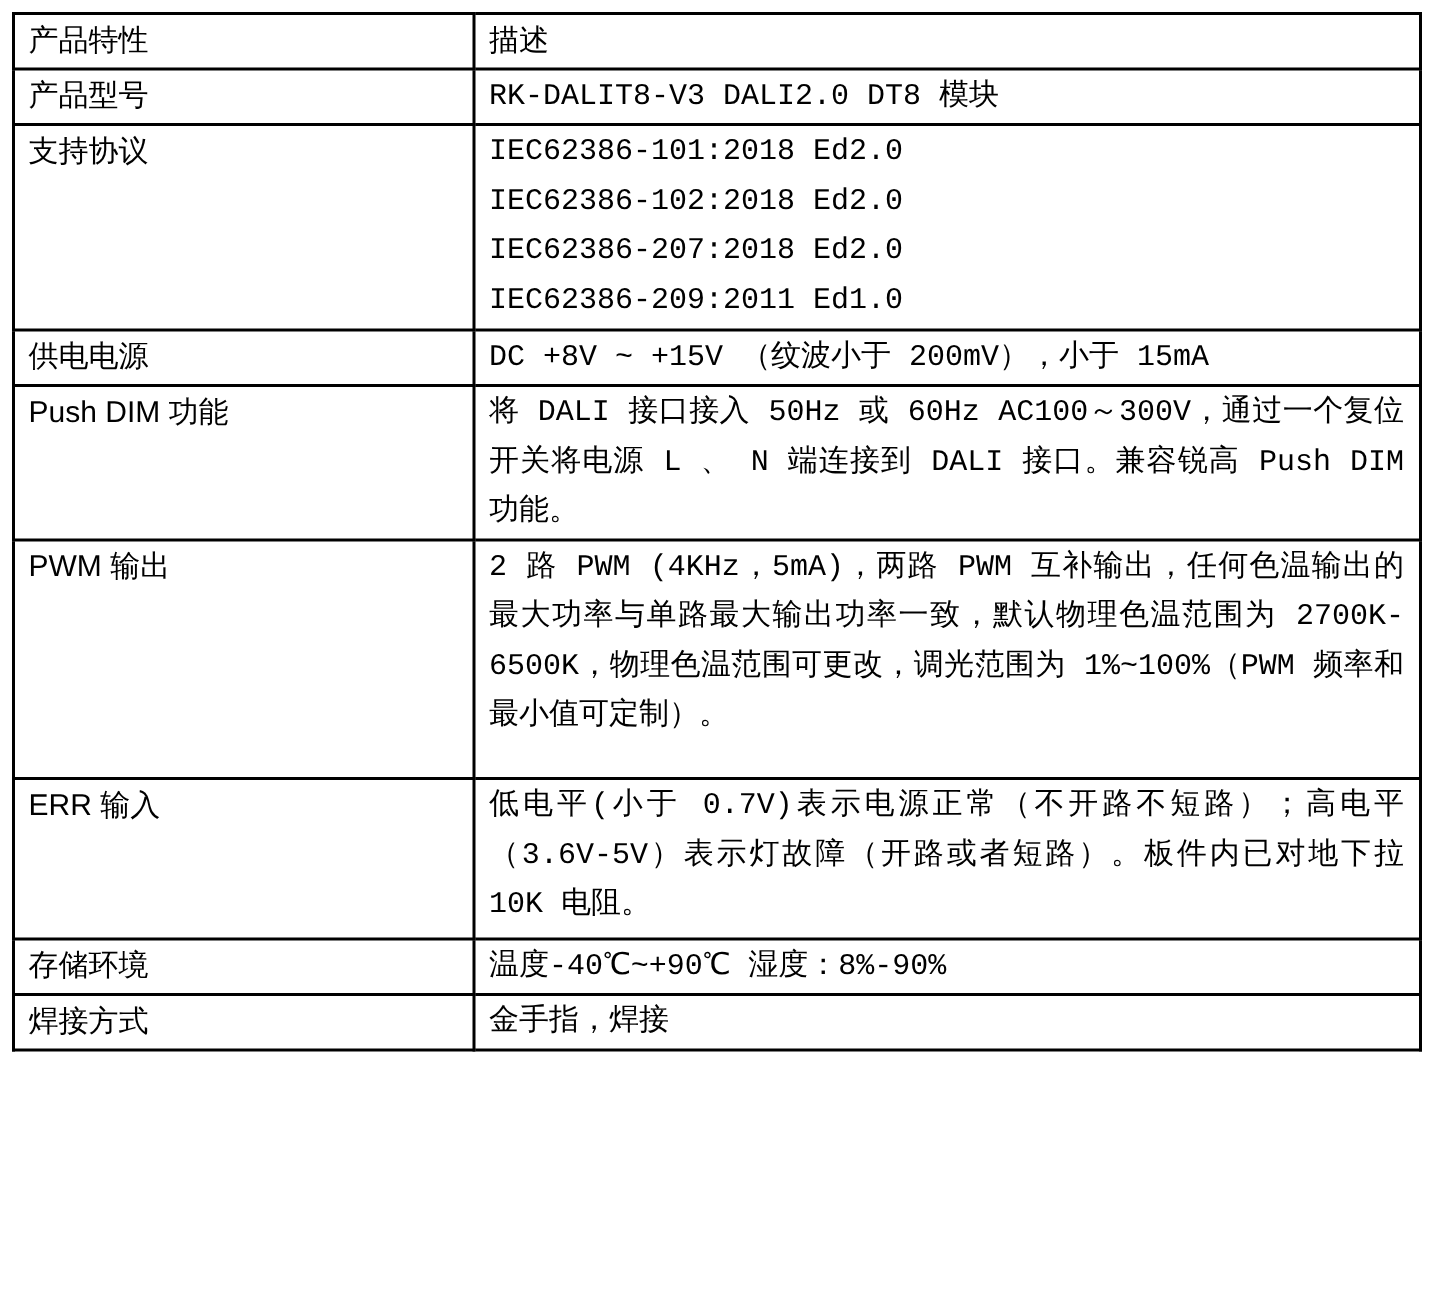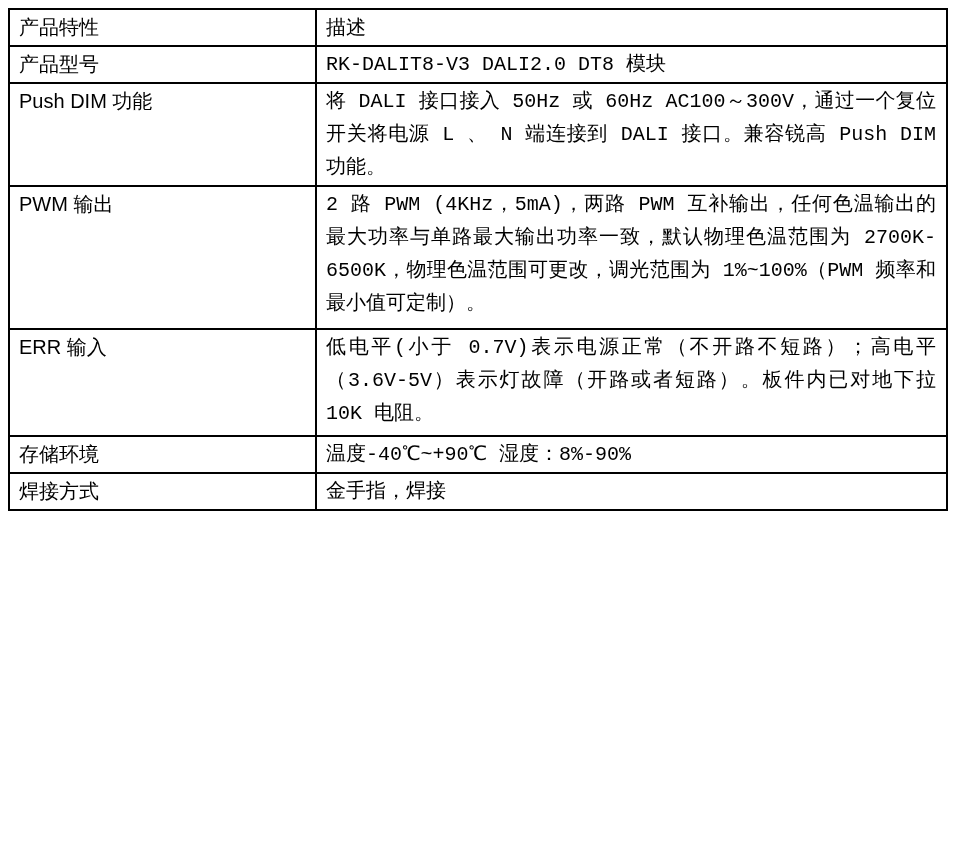--- a/index.html
+++ b/index.html
@@ -32,21 +32,21 @@
     line-height: 33px;
     padding: 1px 10px 1px 9px;
     word-break: break-word;
     margin-top: 32px;
   }
   td.desc .line { white-space: normal; font-family: Liberation Mono, monospace; }
   td.justify .line { text-align: justify; text-justify: inter-ideograph; }
   tr.r-proto { height: 137px; }
   tr.r-dali  { height: 65px; }
   tr.r-push  { height: 72px; }
-  tr.r-pwm   { height: 143px; }
+  tr.r-pwm   { height: 159px; }
   tr.r-err   { height: 107px; }
   tr.r-single{ height: 36px; }
 </style>
 </head>
 <body>
 
 <table class="spec">
   <colgroup>
     <col class="c-feature">
     <col class="c-desc">
@@ -58,21 +58,36 @@
     <th>描述</th>
   </tr>
 
   <tr class="r-single">
     <td>产品型号</td>
     <td class="desc">
       <div class="line">RK-DALIT8-V3 DALI2.0 DT8 模块</div>
     </td>
   </tr>
 
+  <tr class="r-proto">
+    <td>支持协议</td>
+    <td class="desc">
+      <div class="line">IEC62386-101:2018 Ed2.0</div>
+      <div class="line">IEC62386-102:2018 Ed2.0</div>
+      <div class="line">IEC62386-207:2018 Ed2.0</div>
+      <div class="line">IEC62386-209:2011 Ed1.0</div>
+    </td>
+  </tr>
 
+  <tr class="r-single">
+    <td>供电电源</td>
+    <td class="desc">
+      <div class="line">DC +8V ~ +15V （纹波小于 200mV），小于 15mA</div>
+    </td>
+  </tr>
 
 
   <tr class="r-push">
     <td>Push DIM 功能</td>
     <td class="desc justify">
       <div class="line">将 DALI 接口接入 50Hz 或 60Hz AC100～300V，通过一个复位开关将电源 L 、 N 端连接到 DALI 接口。兼容锐高 Push DIM 功能。</div>
     </td>
   </tr>
 
   <tr class="r-pwm">

